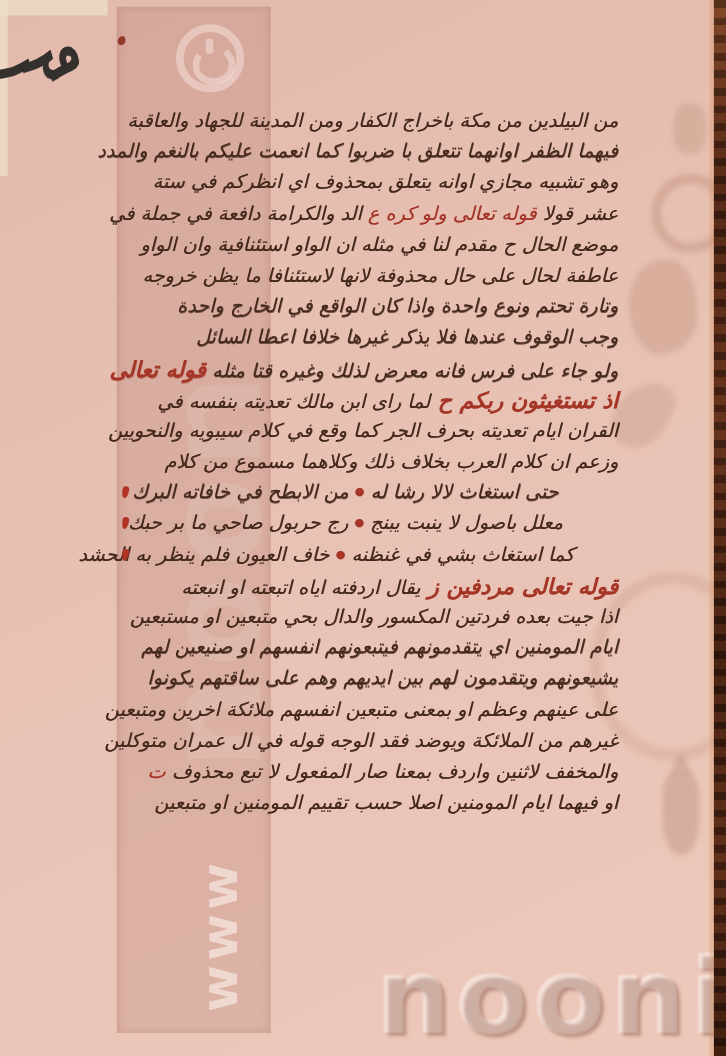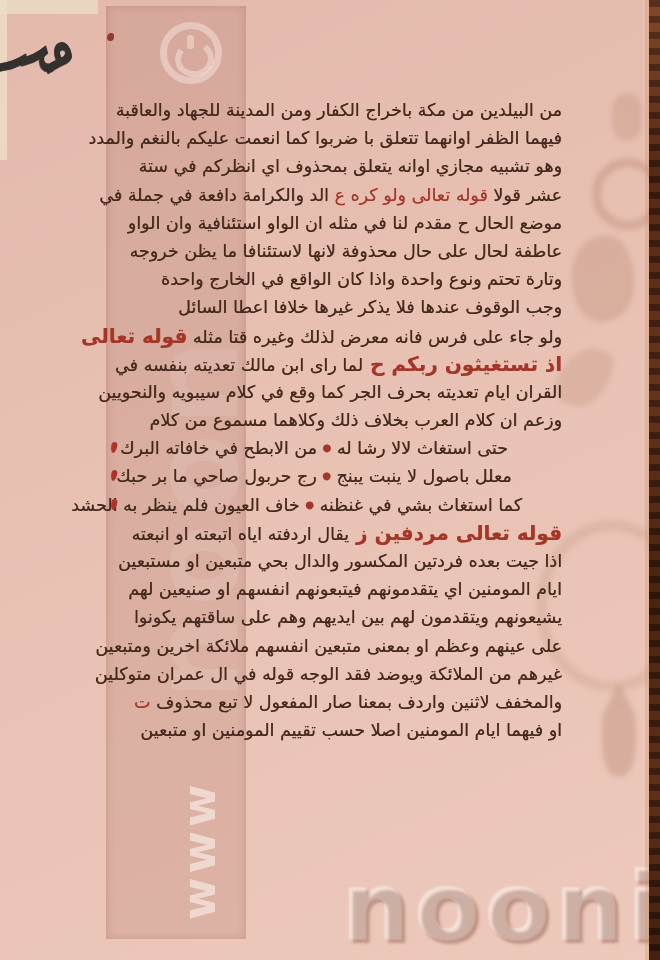--- a/index.html
+++ b/index.html
@@ -40,21 +40,21 @@
   
   .speck{position:absolute;left:107px;top:33px;width:7px;height:8px;background:#93392a;border-radius:60% 40% 55% 45%;}
   
   .folio{position:absolute;left:6px;top:26px;display:flex;color:#33302e;
       font-size:46px;font-weight:bold;text-shadow:0.5px 0.5px 0 rgba(40,36,34,0.6);}
   .folio span{display:inline-block;transform:rotate(76deg);margin:0 -5px;}
   .folio span:nth-child(1){transform:rotate(80deg) translateX(-4px);margin-top:14px;}
   .folio span:nth-child(2){margin-top:6px;transform:rotate(74deg);}
   .folio span:nth-child(3){margin-top:-2px;transform:rotate(70deg);}
   
-  .text-block{position:absolute;left:106px;top:96px;width:456px;direction:rtl;}
+  .text-block{position:absolute;left:106px;top:96px;width:456px;direction:rtl;font-style:italic;}
   .line{position:relative;height:28.2px;line-height:28.2px;white-space:nowrap;font-size:17.5px;}
   .line.verse{padding-right:40px;text-align:center;}
   .seg.ink{color:#44281c;text-shadow:0.35px 0.35px 0.2px rgba(62,35,25,0.65);}
   .seg.red{color:#a43527;text-shadow:0.3px 0.3px 0.2px rgba(150,45,32,0.5);}
   .seg.bold{font-weight:bold;font-size:20px;}
   .seg.dot{font-size:10px;vertical-align:3px;}
   .gap{display:inline-block;height:1px;}
   .drop{position:absolute;left:5px;top:8px;width:6px;height:11px;background:#b03326;
       border-radius:50% 50% 55% 45%/30% 30% 70% 70%;transform:rotate(10deg);}
   

